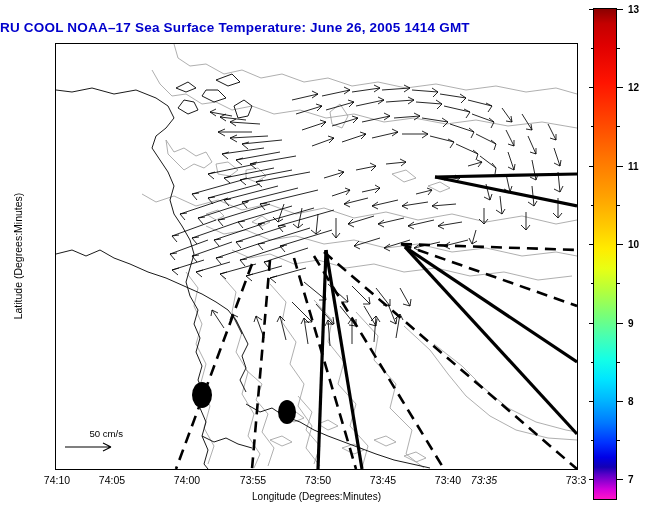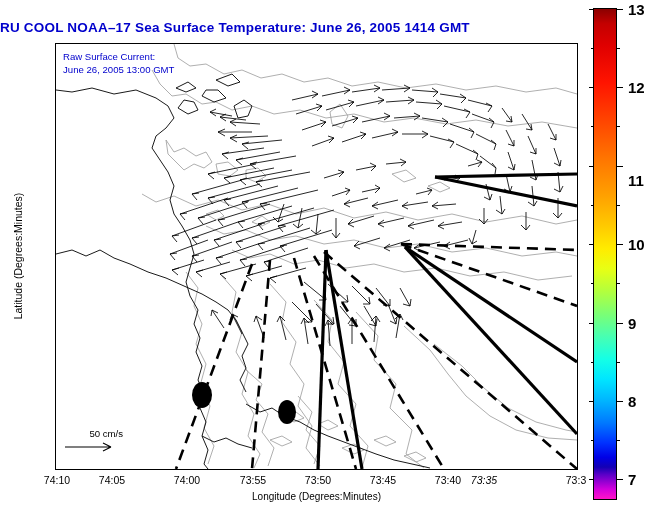--- a/index.html
+++ b/index.html
@@ -46,21 +46,21 @@
         border:1.2px solid #000;box-sizing:border-box;}
   #cbarfill{position:absolute;left:0;top:0;width:100%;height:100%;}
   .cbtick{position:absolute;left:100%;width:7px;height:0;
           border-top:1.2px solid #000;}
   .cbtickmin{position:absolute;left:100%;width:4px;height:0;
              border-top:1px solid #000;}
   .cbtickL{position:absolute;right:100%;width:5px;height:0;
            border-top:1.2px solid #000;}
   .cbtickLmin{position:absolute;right:100%;width:3px;height:0;
               border-top:1px solid #000;}
-  .cblabel{position:absolute;left:628px;font-size:15px;font-weight:bold;color:#000;
+  .cblabel{position:absolute;left:628px;font-size:10px;font-weight:bold;color:#000;
            transform:translateY(-50%);white-space:nowrap;}
 </style>
 </head>
 <body>
 
 <div id="figure">
 
   <div id="title">RU COOL  NOAA–17  Sea Surface Temperature:  June 26, 2005 1414 GMT</div>
 
   <div id="plot">
@@ -284,24 +284,20 @@
           <path d="M276,152 l18,-6 M294,146 l-5,-2 M294,146 l-4,5"></path>
           <path d="M306,148 l18,-4 M324,144 l-5,-3 M324,144 l-5,5"></path>
           <path d="M246,164 l-4,20 M242,184 l5,-4 M242,184 l-5,-4"></path>
           <path d="M262,170 l-2,20 M260,190 l5,-4 M260,190 l-5,-4"></path>
           <path d="M280,174 l0,20 M280,194 l4,-5 M280,194 l-4,-5"></path>
           <path d="M228,160 l-6,18 M222,178 l5,-3 M222,178 l-5,-5"></path>
         </g>
       </svg>
     </div>
 
-    <div id="annot" style="left:7px;top:6px;">
-      <div>Raw Surface Current:</div>
-      <div>June 26, 2005 13:00 GMT</div>
-    </div>
 
     <div id="vkey" style="left:7px;top:384px;text-align:right;">
       <div id="vkeylabel">50 cm/s</div>
       <svg width="60" height="16">
         <path d="M2,8 L48,8 M48,8 L40,4 M48,8 L40,12" stroke="#000" fill="none" stroke-width="1.1"></path>
       </svg>
     </div>
   </div>
 
 
@@ -345,19 +341,19 @@
     <div class="cbtick" style="top:392px;"></div>
     <div class="cbtickL" style="top:392px;"></div>
     <div class="cbtickmin" style="top:431px;"></div>
     <div class="cbtickLmin" style="top:431px;"></div>
     <div class="cbtick" style="top:470px;"></div>
     <div class="cbtickL" style="top:470px;"></div>
   </div>
 
   <div class="cblabel" style="top:9px;">13</div>
   <div class="cblabel" style="top:87px;">12</div>
-  <div class="cblabel" style="top:180px;">11</div>
+  <div class="cblabel" style="top:166px;">11</div>
   <div class="cblabel" style="top:244px;">10</div>
   <div class="cblabel" style="top:323px;">9</div>
   <div class="cblabel" style="top:401px;">8</div>
   <div class="cblabel" style="top:479px;">7</div>
 
 </div>
 
 </body></html>

